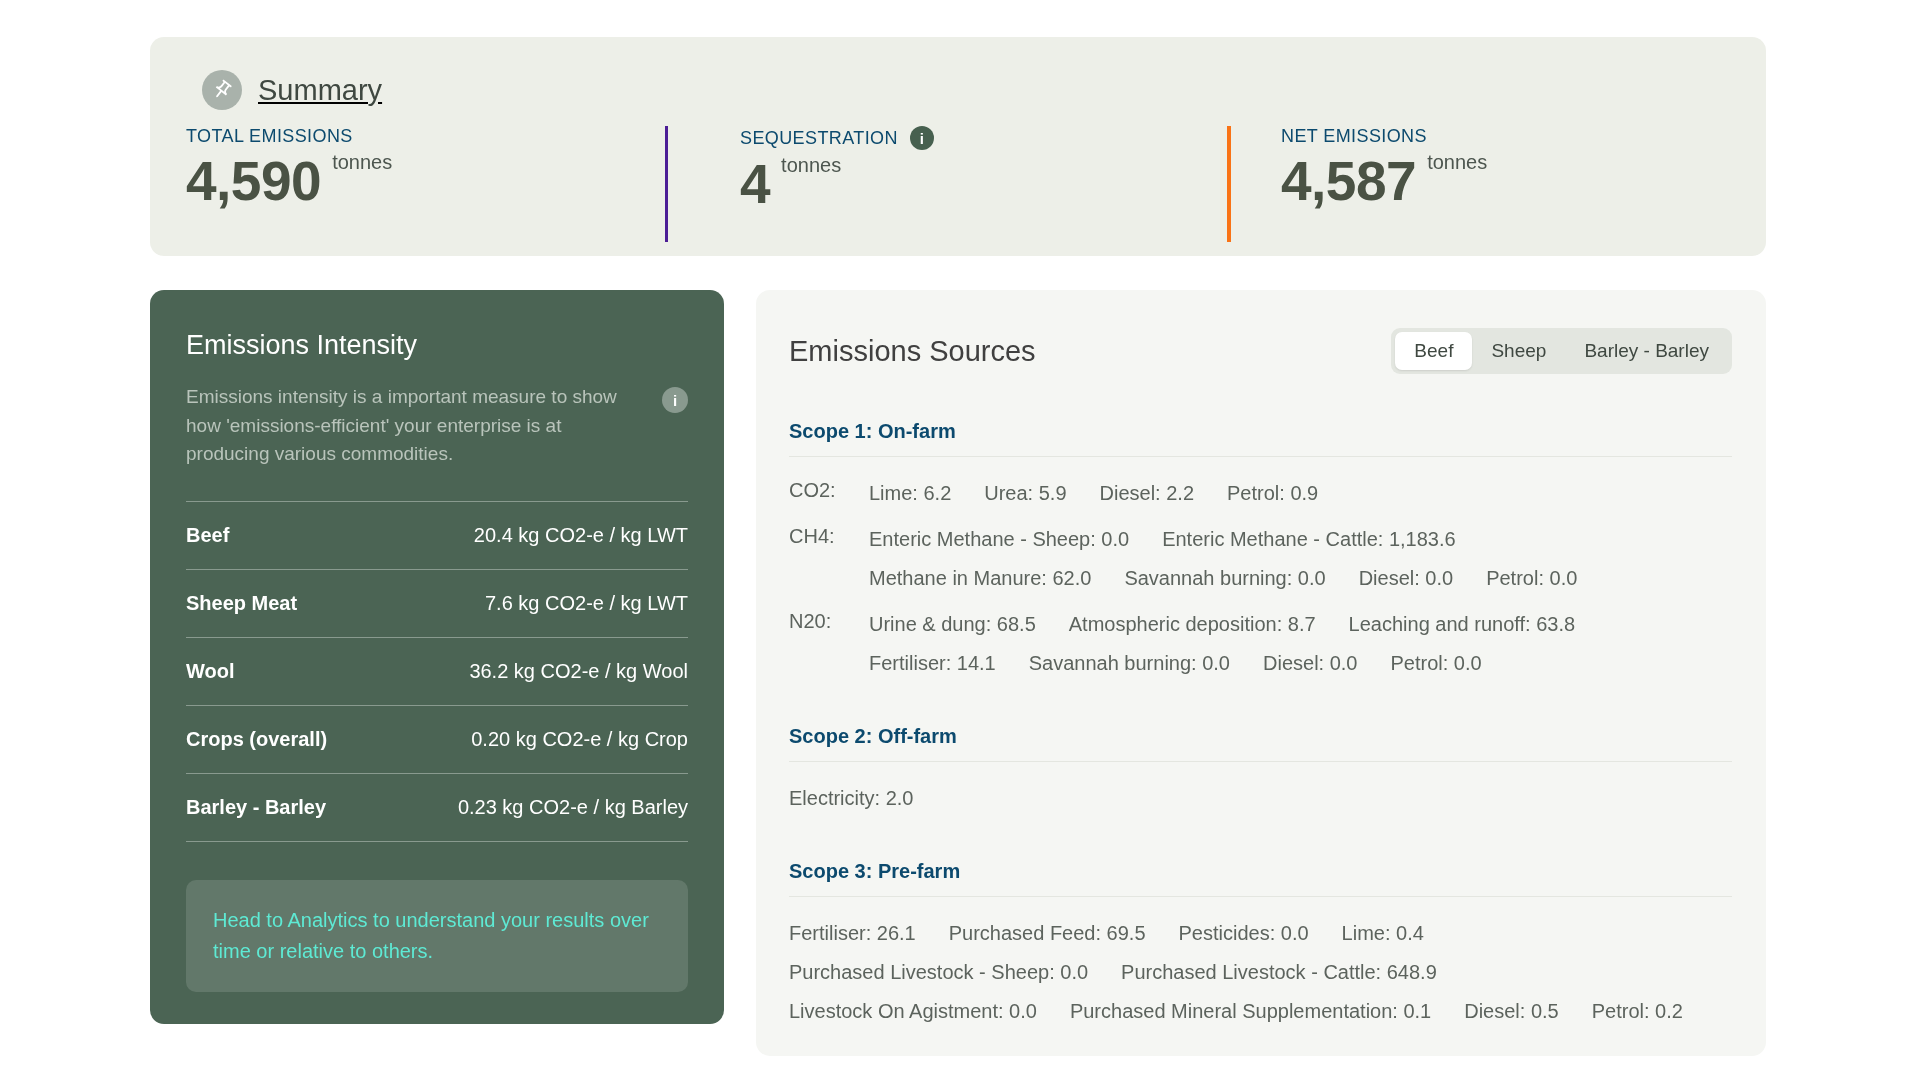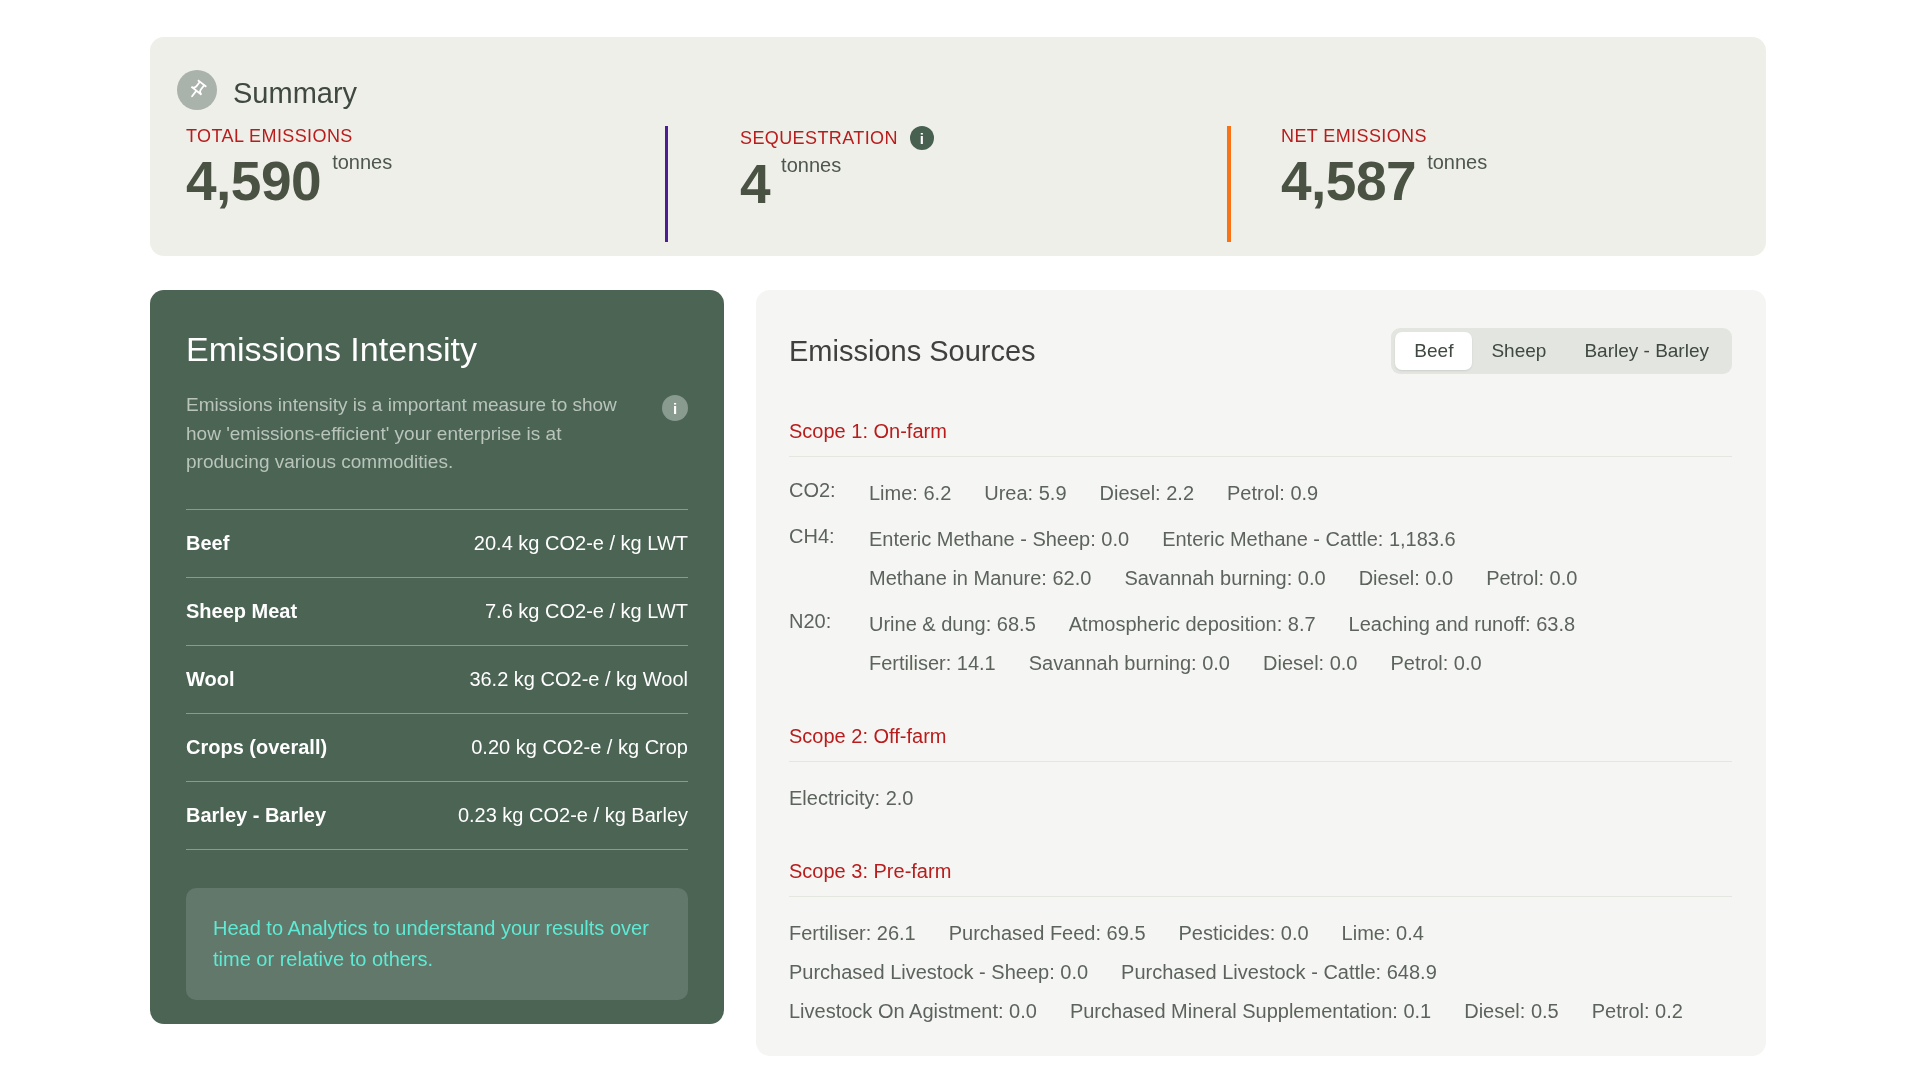--- a/index.html
+++ b/index.html
@@ -3,42 +3,42 @@
 <meta charset="utf-8">
 <style>
   * { margin:0; padding:0; box-sizing:border-box; }
   html,body { background:#ffffff; }
   body { font-family:"Liberation Sans", sans-serif; }
   .canvas { position:relative; width:1920px; height:1080px; background:var(--page-bg,#fff); overflow:hidden; }
 
   
   .summary-card { position:absolute; left:150px; top:37px; width:1616px; height:219px;
     background:var(--summary-bg,#edefe8); border-radius:14px; padding-top:33px; }
-  .summary-header { display:flex; align-items:flex-end; gap:16px; padding-left:27px; }
+  .summary-header { display:flex; align-items:center; gap:16px; padding-left:52px;text-decoration:underline; }
   .pin-badge { width:40px; height:40px; border-radius:50%; background:var(--pin-bg,#a9b2ab);
     display:flex; align-items:center; justify-content:center; }
   .pin-badge svg { width:22px; height:22px; fill:#ffffff; transform:rotate(38deg); }
   .summary-title { font-size:29px; font-weight:500; color:#3f4841; }
   .summary-metrics { display:grid; grid-template-columns:515px 562px 1fr; margin-top:16px; height:116px; }
   .metric { padding-left:36px; }
   .metric.div2 { border-left:3px solid #4c1d95; padding-left:72px; }
   .metric.div3 { border-left:4px solid #f97316; padding-left:50px; }
   .metric-label-row { display:flex; align-items:center; }
-  .metric-label { font-size:18px; letter-spacing:.4px; color:#b91c1c; font-weight:500; }
+  .metric-label { font-size:18px; letter-spacing:.4px; color:#0c4a6e; font-weight:500; }
   .metric-value-row { display:flex; align-items:flex-start; margin-top:4px; }
   .metric-value { font-size:55px; font-weight:600; color:#4a5244; line-height:1.1; letter-spacing:-.5px; }
   .metric-unit { font-size:20px; color:#4d564f; margin-left:11px; font-weight:500; }
   .info-badge { width:24px; height:24px; border-radius:50%; background:var(--info-bg,#47604f);
     color:#fff; font-size:15px; font-weight:700; display:inline-flex; align-items:center;
     justify-content:center; margin-left:12px; line-height:1; }
 
   
   .intensity-card { position:absolute; left:150px; top:290px; width:574px; height:734px;
     background:var(--card-green,#4b6454); border-radius:14px; padding:40px 36px 38px; color:#fff; }
-  .intensity-title { font-size:34px; font-weight:500; }
+  .intensity-title { font-size:27px; font-weight:500; }
   .intensity-desc-wrap { position:relative; margin-top:22px; padding-right:52px; }
   .intensity-desc { font-size:19px; line-height:1.5; color:#b9c4bb; }
   .info-badge.on-green { position:absolute; right:0; top:4px; background:rgba(255,255,255,.35); width:26px; height:26px; }
   .intensity-divider { border-top:1px solid rgba(255,255,255,.35); margin-top:32px; }
   .intensity-row { display:flex; justify-content:space-between; align-items:center;
     padding:22px 0; border-bottom:1px solid rgba(255,255,255,.35); font-size:20px; }
   .intensity-row .label { font-weight:700; }
   .intensity-row .value { font-weight:400; white-space:nowrap; }
   .intensity-note { margin-top:38px; background:rgba(255,255,255,.13); border-radius:10px;
     padding:25px 27px; font-size:20px; line-height:1.55; color:#5eead4; }
@@ -47,21 +47,21 @@
   .sources-card { position:absolute; left:756px; top:290px; width:1010px; height:766px;
     background:var(--card-gray,#f5f6f3); border-radius:14px; padding:38px 34px 0 33px; overflow:hidden; }
   .sources-header { display:flex; justify-content:space-between; align-items:center; }
   .sources-title { font-size:29px; font-weight:500; color:#404040; }
   .tab-group { display:flex; background:#e3e6e0; border-radius:9px; padding:4px; }
   .tab { font-family:"Liberation Sans", sans-serif; font-size:19px; color:#3f4841; padding:8px 19px;
     border-radius:7px; border:none; background:transparent; cursor:pointer; white-space:nowrap; }
   .tab.active { background:#ffffff; box-shadow:0 1px 2px rgba(0,0,0,.10); }
   .scopes { margin-top:46px; }
   .scope { margin-bottom:48px; }
-  .scope-heading { font-size:20px; font-weight:400; color:#b91c1c; margin-bottom:13px; }
+  .scope-heading { font-size:20px; font-weight:700; color:#0c4a6e; margin-bottom:13px; }
   .scope-rule { border-top:1px solid #e4e6e0; margin-bottom:22px; }
   .gas-row { display:flex; margin-bottom:18px; font-size:20px; color:#5c635d; }
   .gas-label { width:80px; flex:none; }
   .gas-lines { flex:1; min-width:0; }
   .gas-line { display:flex; flex-wrap:wrap; column-gap:33px; row-gap:6px; margin-bottom:11px; line-height:1.4;text-align:center; }
   .gas-line:last-child { margin-bottom:0; }
   .emission-item { white-space:nowrap; }
 </style>
 </head>
 <body>

